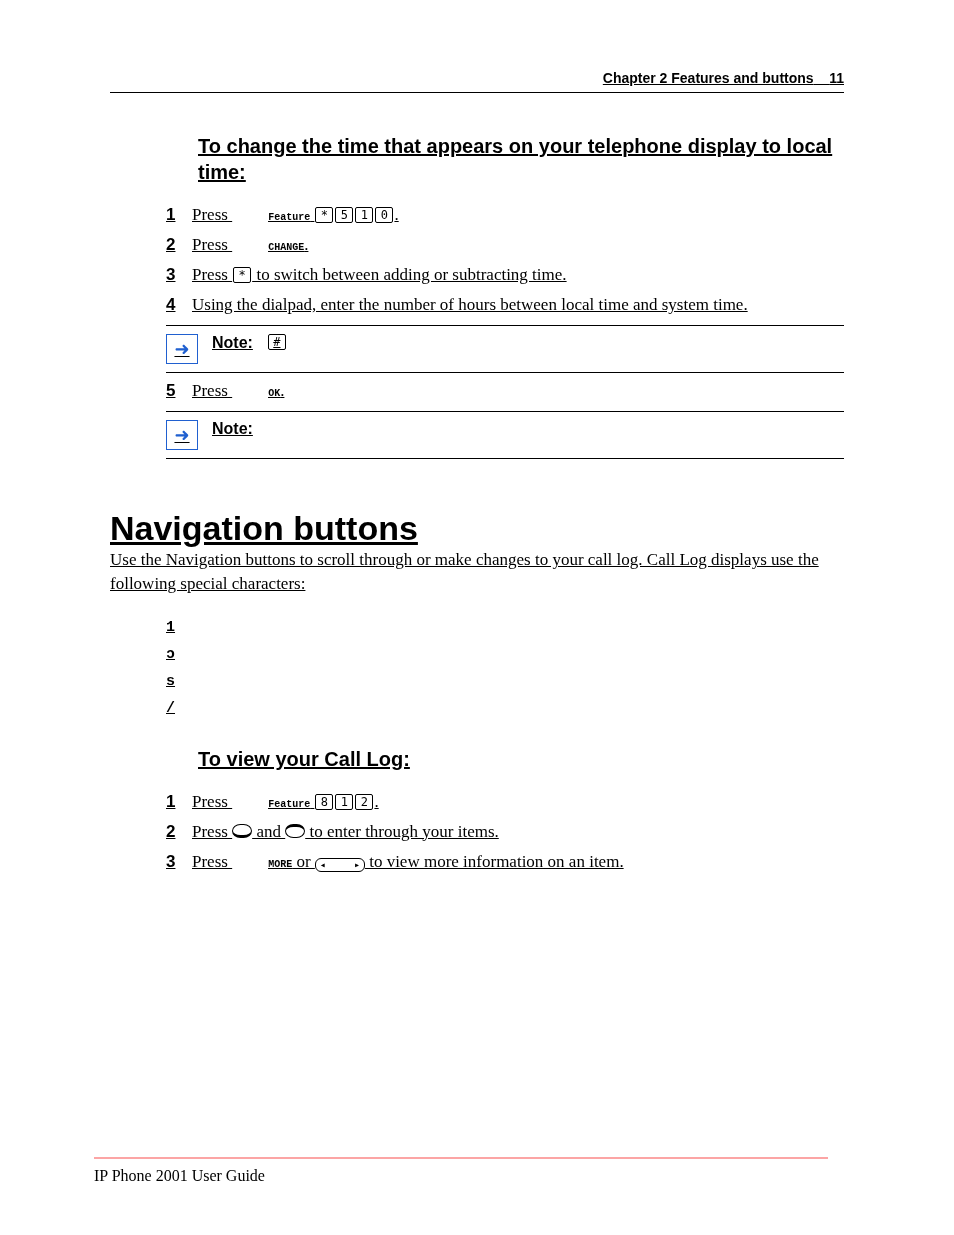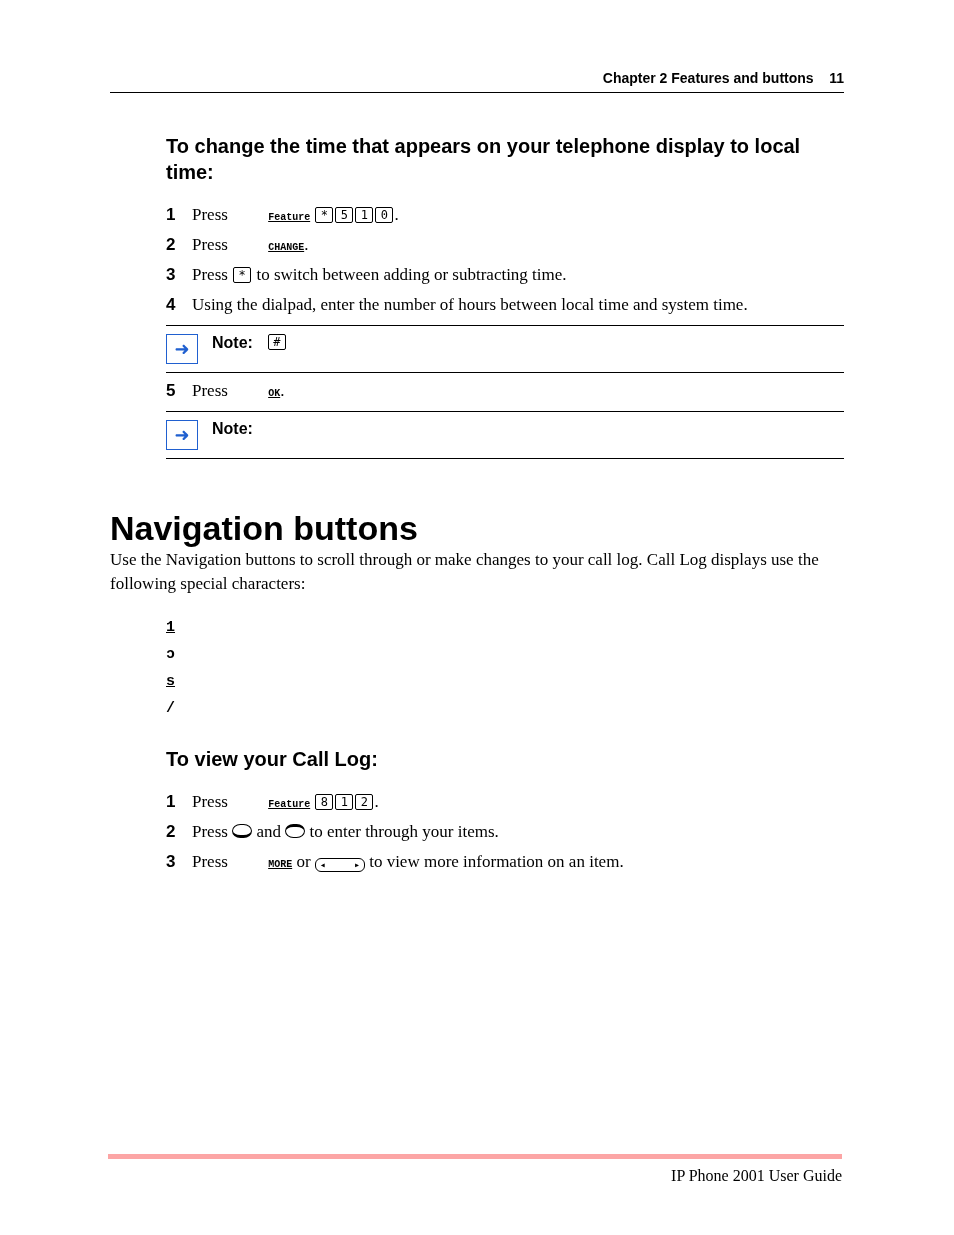--- a/index.html
+++ b/index.html
@@ -10,35 +10,36 @@
     color: #000;
     width: 954px;
     height: 1235px;
     position: relative;
   }
   .page {
     padding: 70px 110px 74px 110px;
     height: 100%;
     box-sizing: border-box;
     position: relative;
+    text-decoration: underline;
   }
   .running-head {
     text-align: right;
     font-family: Helvetica, Arial, sans-serif;
     font-weight: bold;
     font-size: 14px;
     border-bottom: 1px solid #000;
     padding-bottom: 6px;
     margin-bottom: 40px;
   }
   .h2 {
     font-family: Helvetica, Arial, sans-serif;
     font-weight: bold;
     font-size: 20px;
-    margin: 0 0 20px 56px;
+    margin: 0 0 20px 88px;
     line-height: 1.3;
   }
   .h1 {
     font-family: Helvetica, Arial, sans-serif;
     font-weight: bold;
     font-size: 34px;
     margin: 50px 0 0 0;
   }
   .body-indent {
     font-size: 17px;
@@ -135,25 +136,25 @@
     padding: 0 4px;
     gap: 28px;
     vertical-align: -1px;
     font-size: 10px;
     line-height: 10px;
   }
   .volume-bar span { font-family: monospace; }
   .footer {
     position: absolute;
     bottom: 50px;
-    right: 112px;
+    right: 126px;
     font-size: 16px;
-    border-top: 5px solid #fca5a5;
+    border-top: 2px solid #fca5a5;
     width: 734px;
-    text-align: right;
+    text-align: left;
     padding-top: 8px;
   }
 </style>
 </head>
 <body>
 
 <div class="page">
 
   <div class="running-head">
     <span>Chapter 2  Features and buttons</span>&nbsp;&nbsp;&nbsp;&nbsp;<span>11</span>

